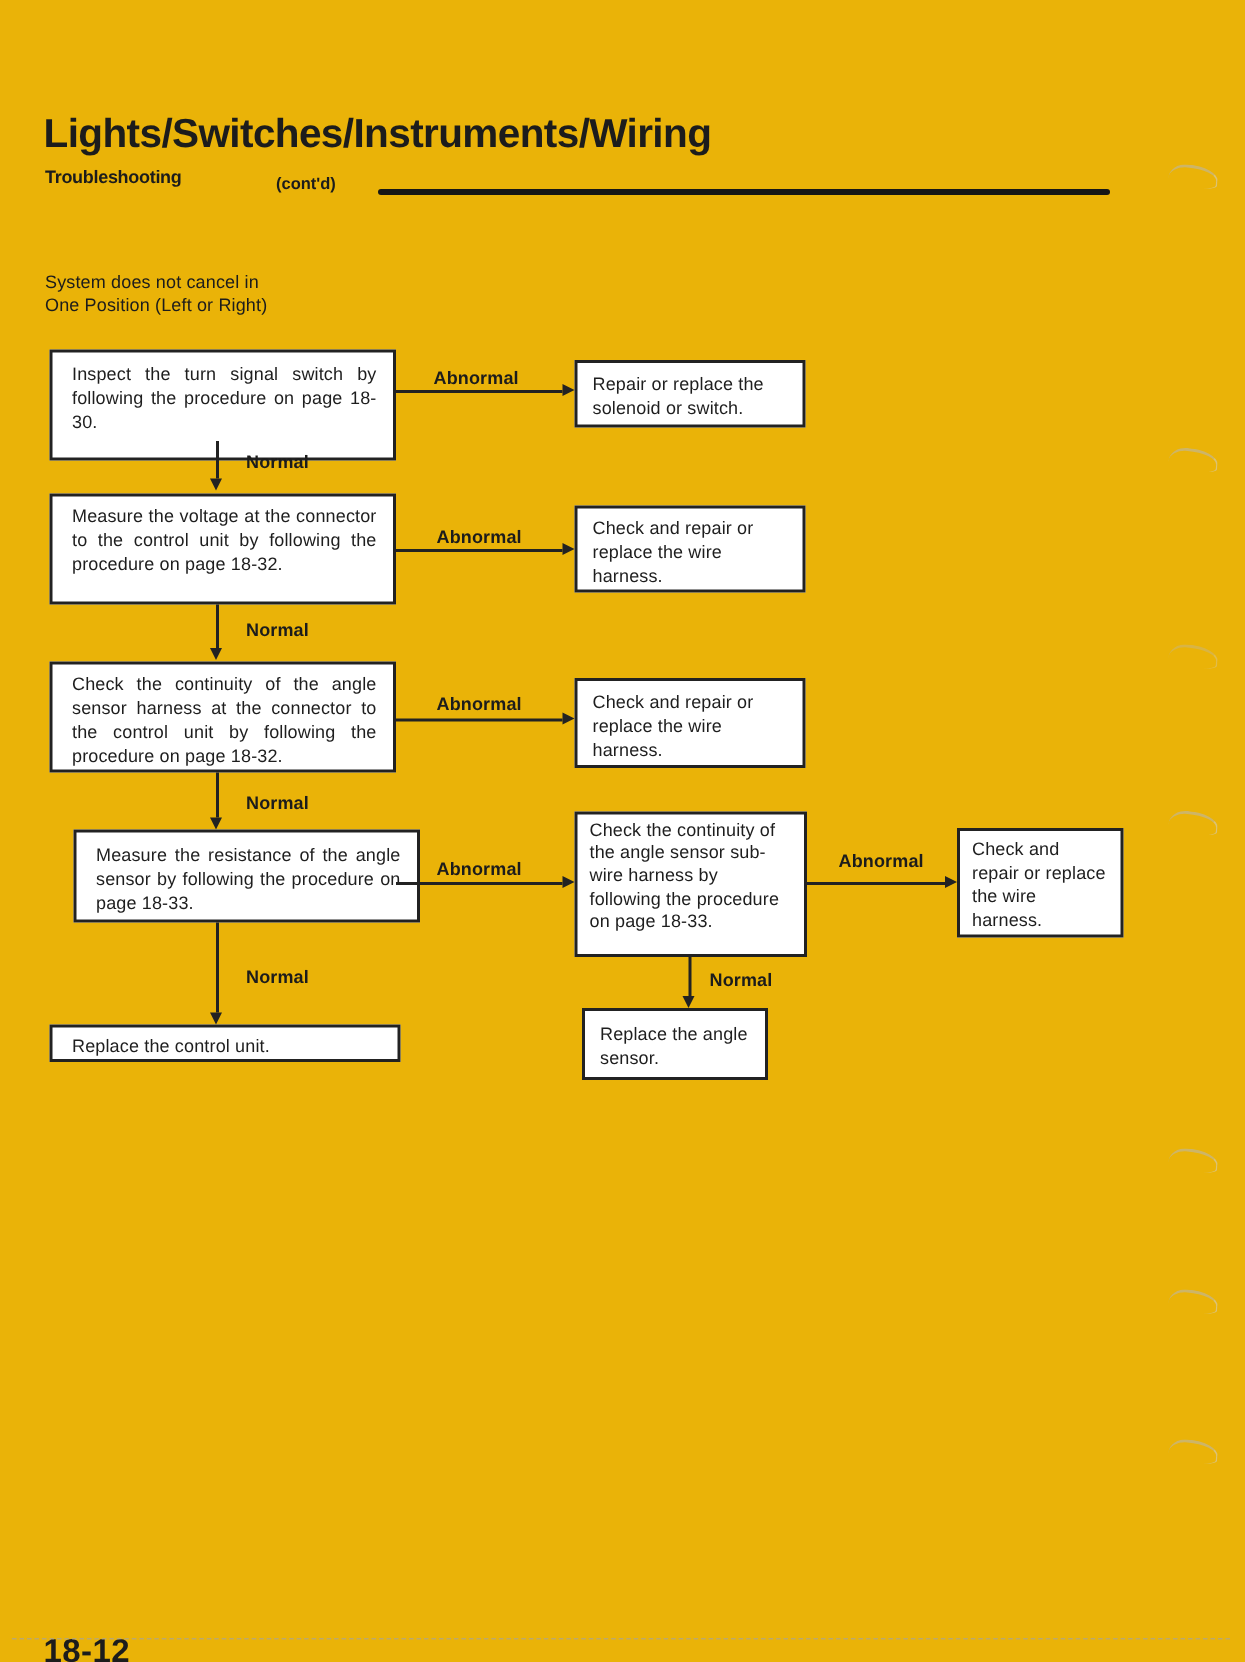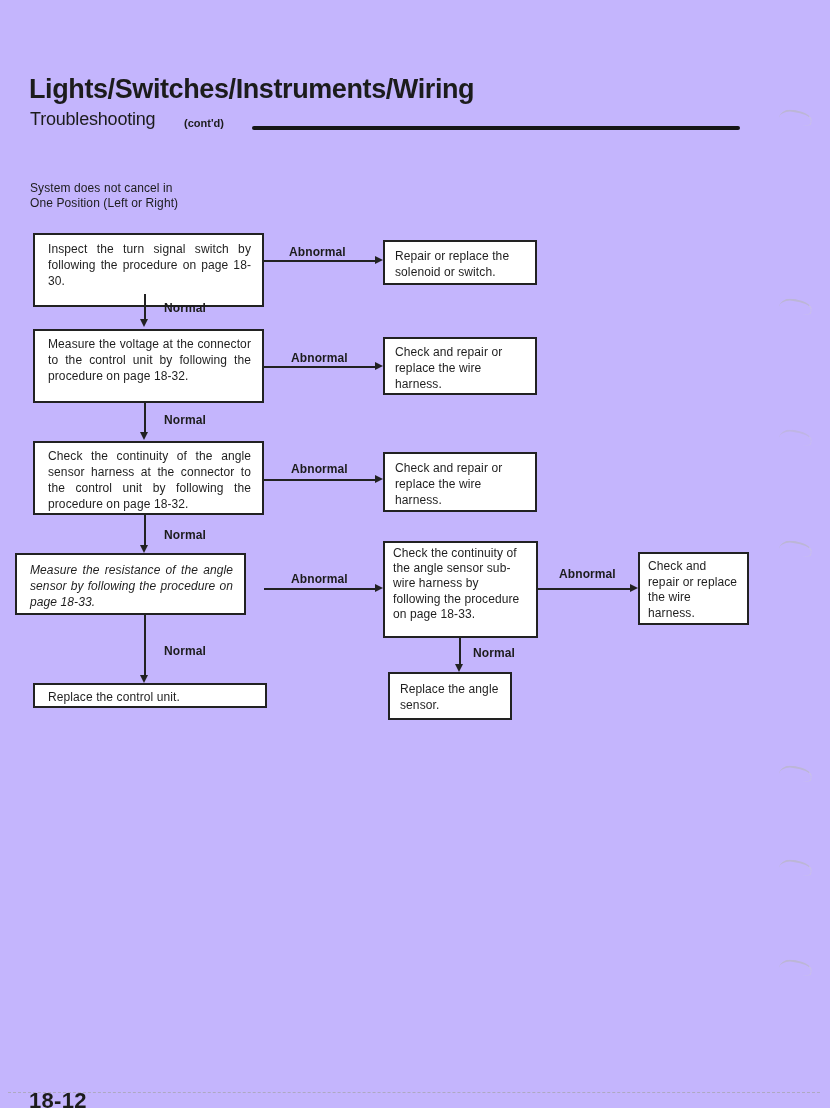--- a/index.html
+++ b/index.html
@@ -1,31 +1,31 @@
 <!DOCTYPE html>
 <html><head>
 <meta charset="utf-8">
 <style>
   html,body{margin:0;padding:0;background:#e8e8e8;}
   .page{
     position:relative;
     width:830px;height:1108px;
-    background:#c4b5fd;
+    background:#eab308;
     font-family:"Liberation Sans","DejaVu Sans",sans-serif;
     color:#1c1c1c;
     overflow:hidden;
     margin:0 auto;
   }
   .title{
     position:absolute;left:29px;top:74px;
     font-size:27px;font-weight:bold;letter-spacing:-0.4px;
     white-space:nowrap;
   }
   .subtitle-row{position:absolute;left:30px;top:109px;height:24px;}
-  .subtitle{font-size:18px;font-weight:normal;letter-spacing:-0.2px;}
+  .subtitle{font-size:12px;font-weight:bold;letter-spacing:-0.2px;}
   .subtitle-note{
     position:absolute;left:154px;top:8px;
     font-size:11px;font-weight:bold;white-space:nowrap;
   }
   .header-rule{
     position:absolute;left:252px;top:126px;width:488px;height:4px;
     background:#161616;border-radius:2px;
   }
   .section-heading{
     position:absolute;left:30px;top:181px;
@@ -95,21 +95,21 @@
   </div>
 
   <div>
 
     <div class="fc-box just" style="left:33px;top:233px;width:231px;height:74px;padding:6px 11px 6px 13px;">Inspect the turn signal switch by following the procedure on page 18-30.</div>
 
     <div class="fc-box just" style="left:33px;top:329px;width:231px;height:74px;padding:5px 11px 5px 13px;">Measure the voltage at the connector to the control unit by following the procedure on page 18-32.</div>
 
     <div class="fc-box just" style="left:33px;top:441px;width:231px;height:74px;padding:5px 11px 5px 13px;">Check the continuity of the angle sensor harness at the connector to the control unit by following the procedure on page 18-32.</div>
 
-    <div class="fc-box just" style="left:15px;top:553px;width:231px;height:62px;padding:7px 11px 7px 13px;font-style:italic;">Measure the resistance of the angle sensor by following the procedure on page 18-33.</div>
+    <div class="fc-box just" style="left:49px;top:553px;width:231px;height:62px;padding:7px 11px 7px 13px;">Measure the resistance of the angle sensor by following the procedure on page 18-33.</div>
 
     <div class="fc-box" style="left:33px;top:683px;width:234px;height:25px;padding:4px 11px 4px 13px;">Replace the control unit.</div>
 
     <div class="fc-box" style="left:383px;top:240px;width:154px;height:45px;padding:6px 10px;">Repair or replace the solenoid or switch.</div>
 
     <div class="fc-box" style="left:383px;top:337px;width:154px;height:58px;padding:5px 10px;">Check and repair or replace the wire harness.</div>
 
     <div class="fc-box" style="left:383px;top:452px;width:154px;height:60px;padding:6px 10px;">Check and repair or replace the wire harness.</div>
 
     <div class="fc-box" style="left:383px;top:541px;width:155px;height:97px;padding:3px 8px;line-height:15.2px;">Check the continuity of the angle sensor sub-wire harness by following the procedure on page 18-33.</div>

